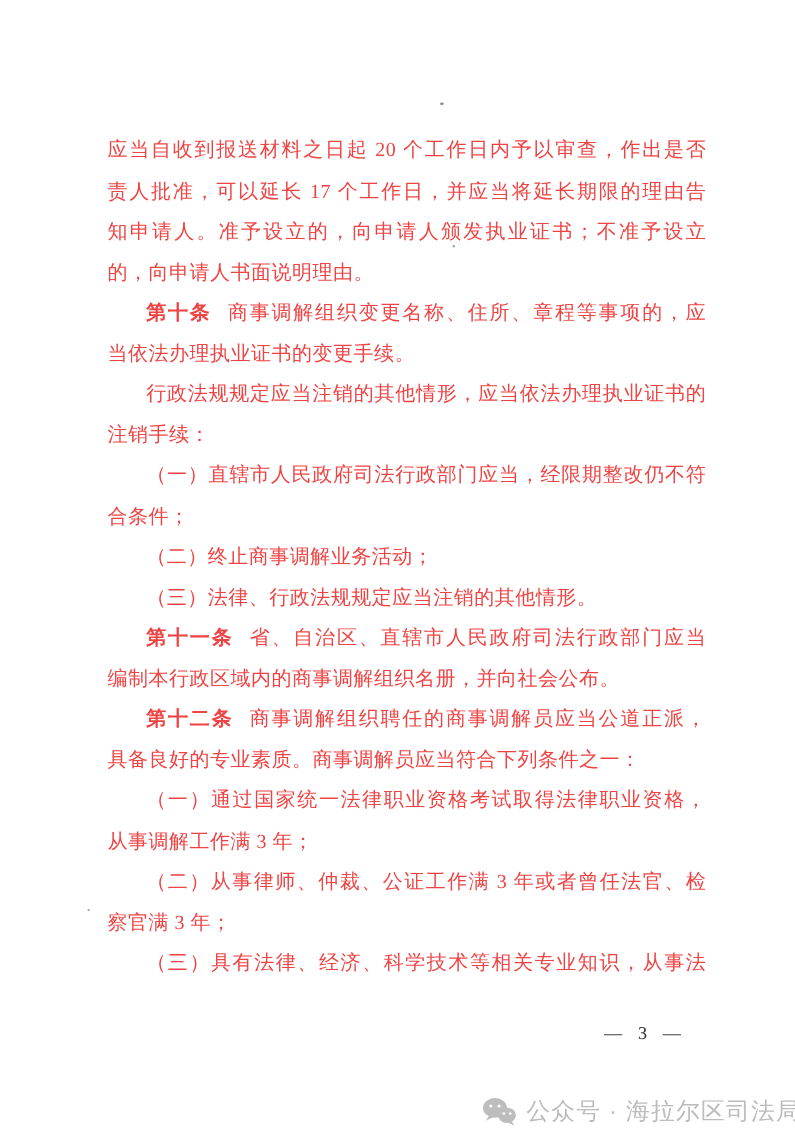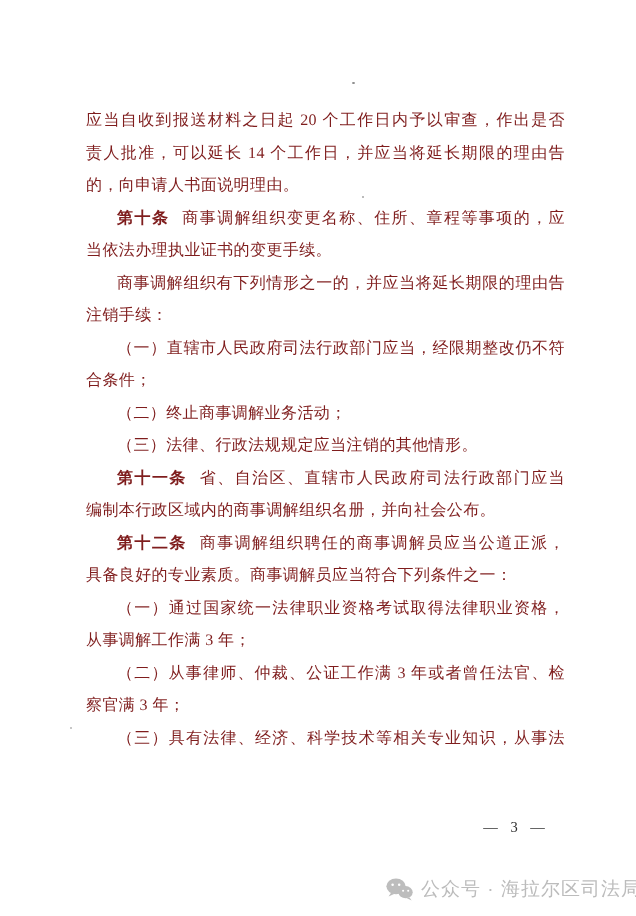--- a/index.html
+++ b/index.html
@@ -20,21 +20,21 @@
     position: absolute;
     left: 86px;
     top: 105px;
     width: 479px;
   }
   .line {
     height: 32.5px;
     line-height: 32.5px;
     font-size: 16px;
     letter-spacing: 0.4px;
-    color: #7f1d1d;
+    color: #ef4444;
     text-rendering: geometricPrecision;
   }
   .line.stretch {
     text-align: justify;
     text-align-last: justify;
   }
   .line.indent {
     padding-left: 31px;
   }
   .lead {
@@ -82,25 +82,26 @@
   .speck-2 { left: 362px; top: 196px; width: 2px; height: 2px; background: #a5a5a5; }
   .speck-3 { left: 70px;  top: 727px; width: 2px; height: 2px; background: #b5b5b5; }
 </style>
 </head>
 <body>
 
 <div class="page">
 
   <div class="text-block" id="text-block">
       <div class="line stretch">应当自收到报送材料之日起 20 个工作日内予以审查，作出是否</div>
-      <div class="line stretch">责人批准，可以延长 14 个工作日，并应当将延长期限的理由告</div>
+      <div class="line stretch">责人批准，可以延长 17 个工作日，并应当将延长期限的理由告</div>
+      <div class="line stretch">知申请人。准予设立的，向申请人颁发执业证书；不准予设立</div>
       <div class="line">的，向申请人书面说明理由。</div>
       <div class="line stretch indent"><span class="lead">第十条</span>商事调解组织变更名称、住所、章程等事项的，应</div>
       <div class="line">当依法办理执业证书的变更手续。</div>
-      <div class="line stretch indent">商事调解组织有下列情形之一的，并应当将延长期限的理由告</div>
+      <div class="line stretch indent">行政法规规定应当注销的其他情形，应当依法办理执业证书的</div>
       <div class="line">注销手续：</div>
       <div class="line stretch indent">（一）直辖市人民政府司法行政部门应当，经限期整改仍不符</div>
       <div class="line">合条件；</div>
       <div class="line indent">（二）终止商事调解业务活动；</div>
       <div class="line indent">（三）法律、行政法规规定应当注销的其他情形。</div>
       <div class="line stretch indent"><span class="lead">第十一条</span>省、自治区、直辖市人民政府司法行政部门应当</div>
       <div class="line">编制本行政区域内的商事调解组织名册，并向社会公布。</div>
       <div class="line stretch indent"><span class="lead">第十二条</span>商事调解组织聘任的商事调解员应当公道正派，</div>
       <div class="line">具备良好的专业素质。商事调解员应当符合下列条件之一：</div>
       <div class="line stretch indent">（一）通过国家统一法律职业资格考试取得法律职业资格，</div>

